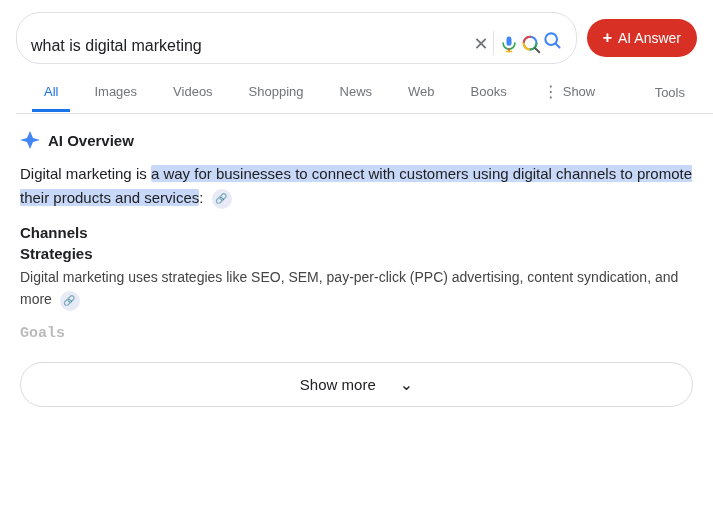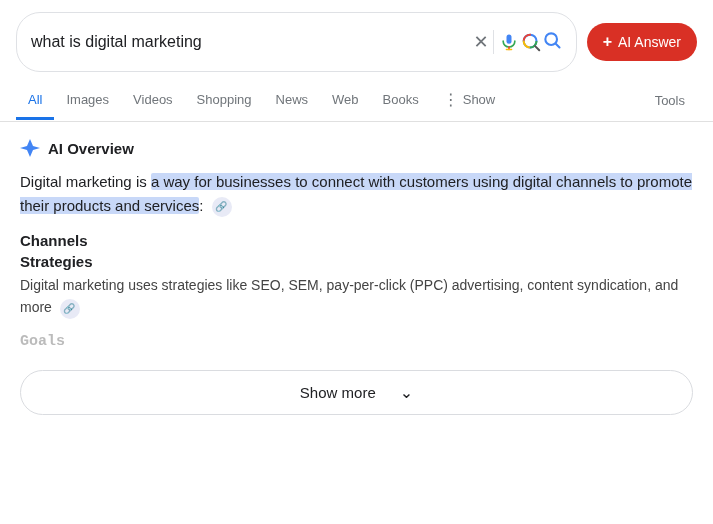--- a/index.html
+++ b/index.html
@@ -13,26 +13,26 @@
 
     
     .search-bar-container {
       padding: 12px 16px 8px 16px;
       display: flex;
       align-items: center;
       gap: 10px;
     }
     .search-box {
       display: flex;
-      align-items: center;
+      align-items: flex-end;
       border: 1.5px solid #dfe1e5;
       border-radius: 24px;
       padding: 8px 14px;
       flex: 1;
-      height: 60px;
+      height: 52px;
     }
     .search-input-text {
       flex: 1;
       font-size: 16px;
       color: #202124;
     }
     .search-clear-icon {
       color: #70757a;
       font-size: 18px;
       cursor: pointer;
@@ -82,21 +82,22 @@
       font-size: 16px;
       font-weight: bold;
     }
 
     
     .nav-tabs {
       display: flex;
       align-items: center;
       border-bottom: 1px solid #e0e0e0;
       padding: 0 16px;
-      gap: 0;
+      gap: 12px;
+      margin-left: 16px;
     }
     .nav-tab {
       padding: 10px 12px;
       font-size: 13px;
       color: #70757a;
       cursor: pointer;
       border-bottom: 3px solid transparent;
       margin-bottom: -1px;
       white-space: nowrap;
     }

